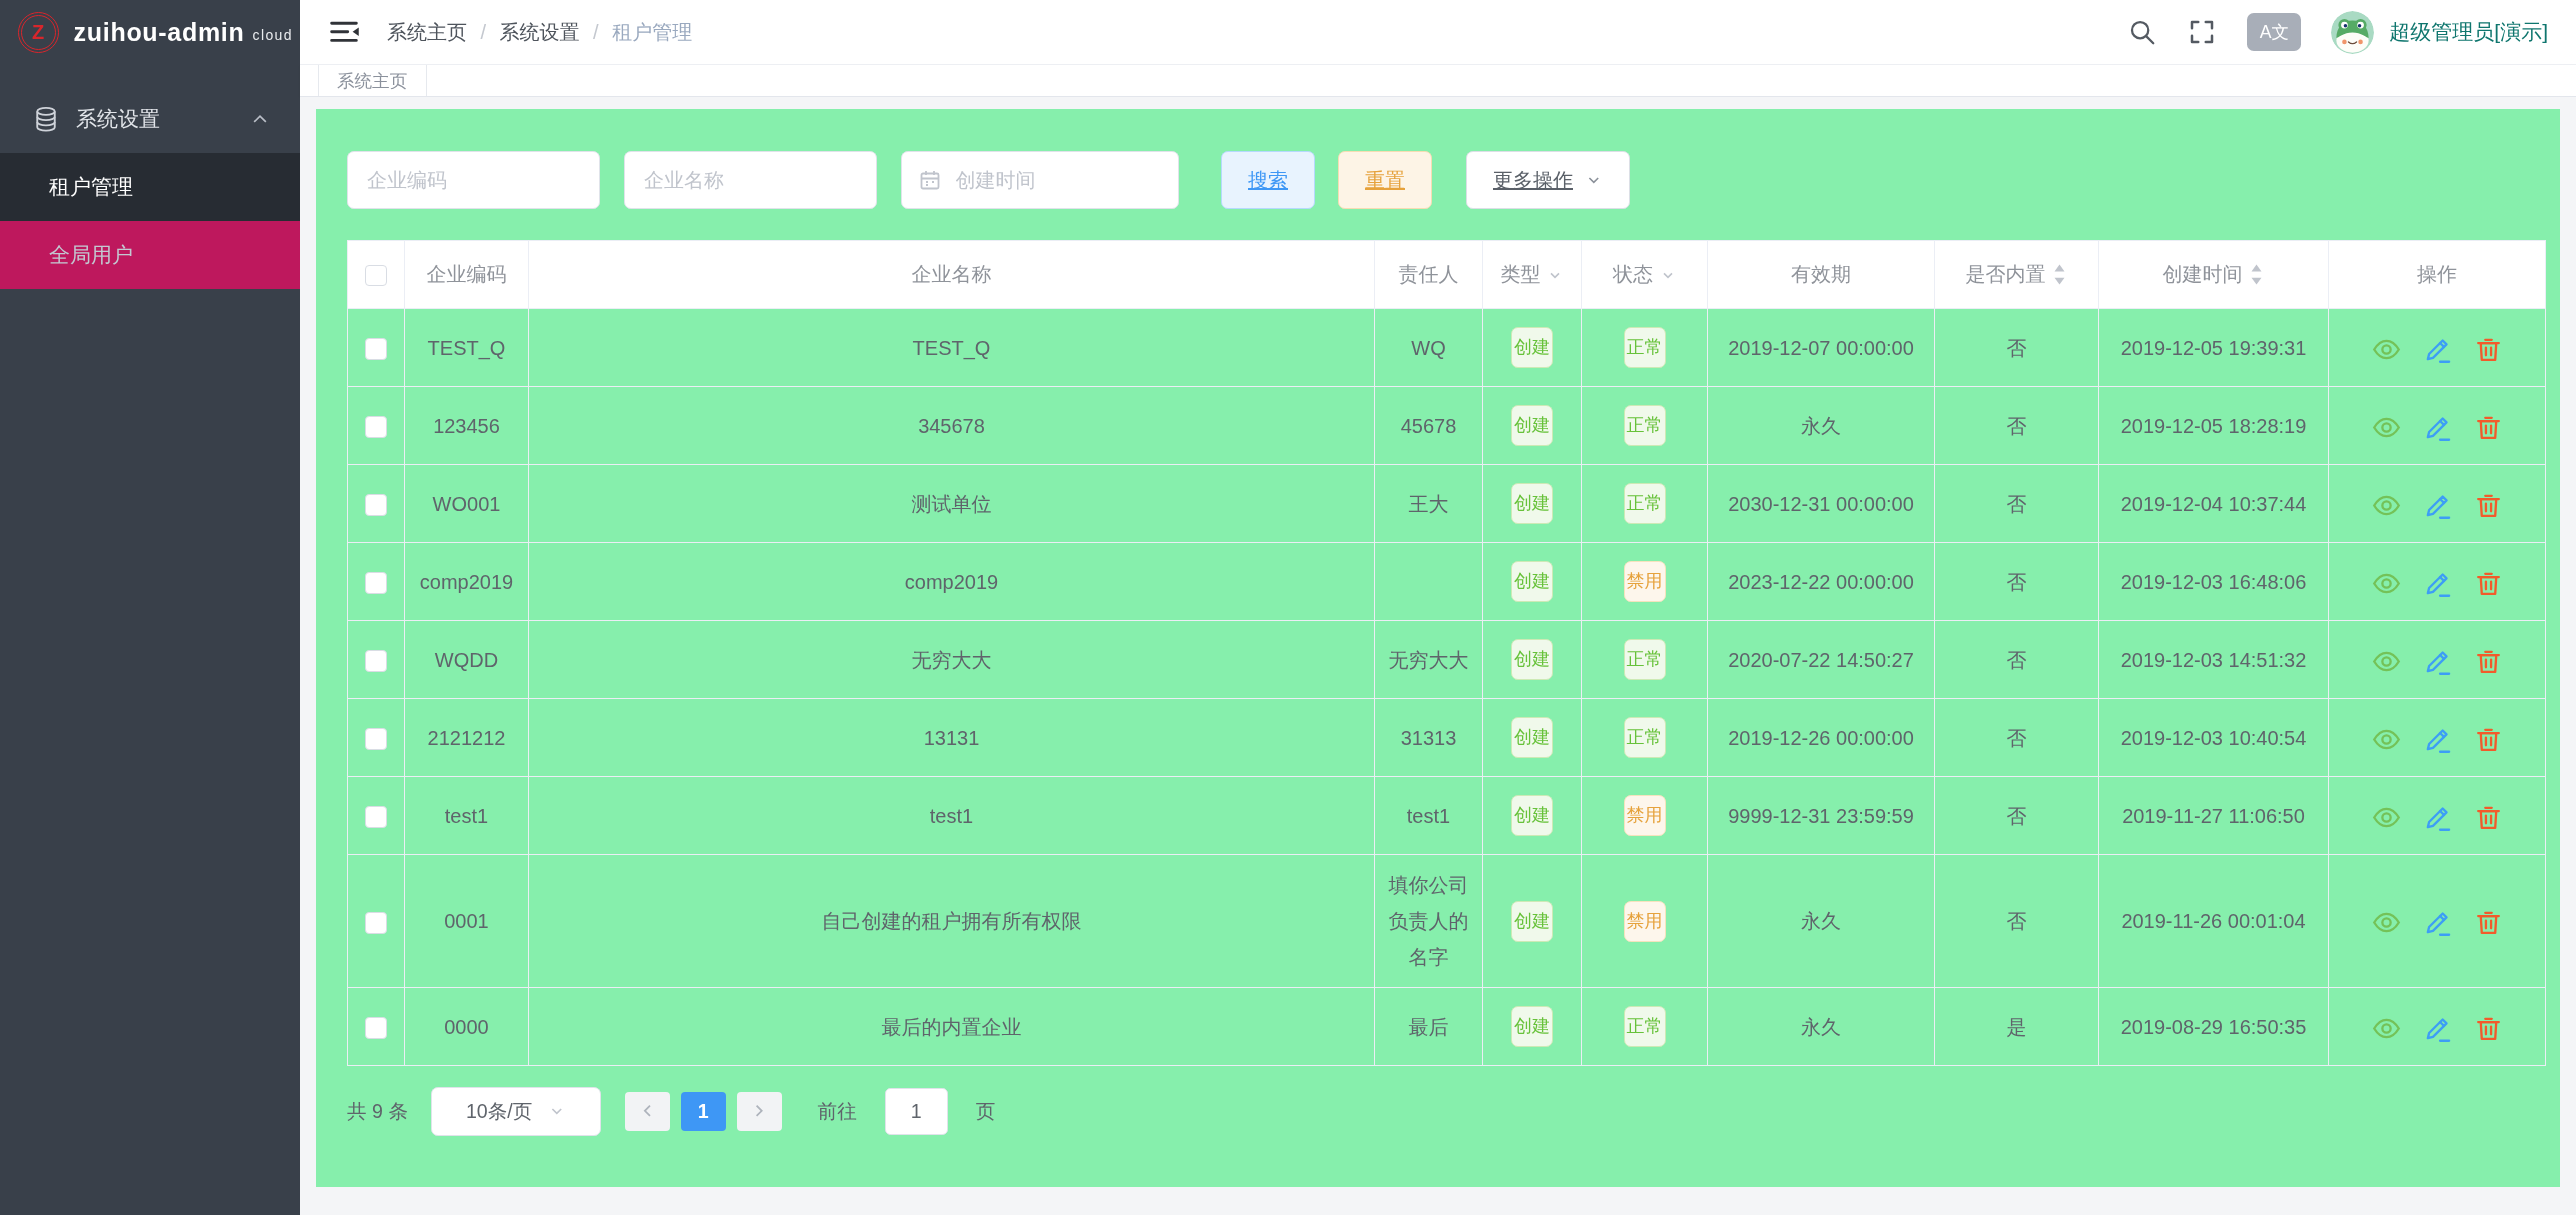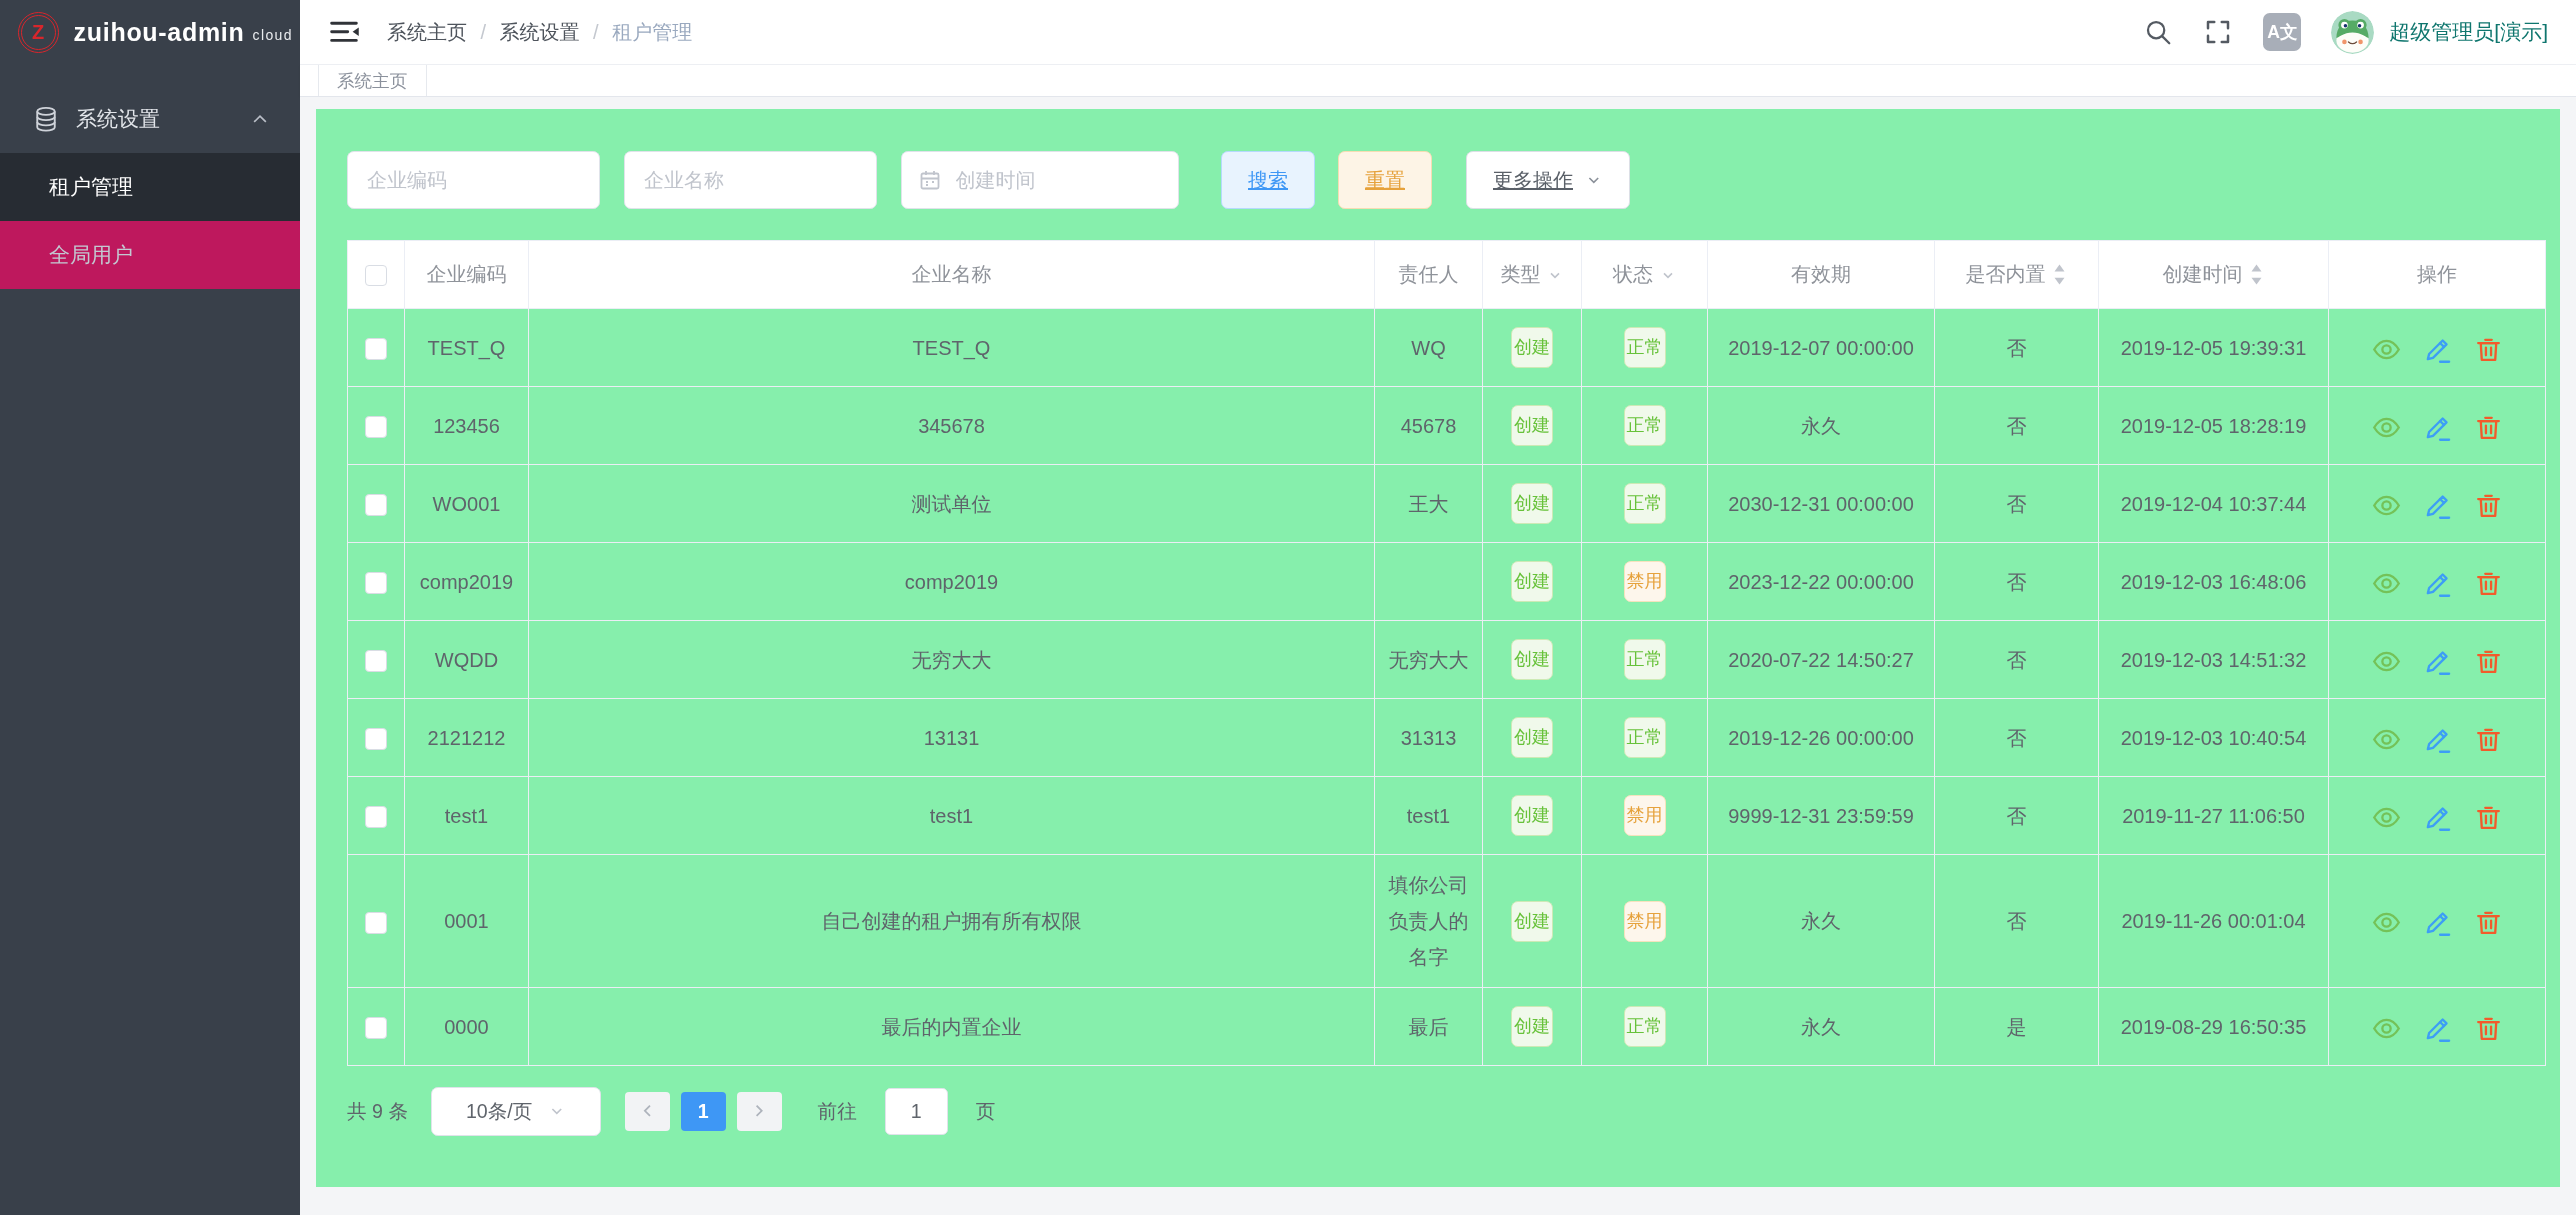--- a/index.html
+++ b/index.html
@@ -28,22 +28,22 @@
 
   .topbar { height:65px; background:#fff; display:flex; align-items:center; padding:0 28px; border-bottom:0.7px solid #eef0f4; }
   .hamburger { width:32px; height:30px; margin-right:27px; color:#303338; cursor:pointer; }
   .breadcrumb { display:flex; align-items:center; gap:13.5px; font-size:20px; color:#4e545c; }
   .crumb { cursor:pointer; }
   .crumb-sep { color:#c4c8cf; }
   .crumb.current { color:#9aa9bf; cursor:default; }
   .topbar-right { margin-left:auto; display:flex; align-items:center; }
   .icon-btn { color:#545a62; cursor:pointer; margin-left:30px; }
   .icon-btn svg { width:30px; height:30px; }
-  .translate-btn { width:38px; height:38px; background:#a8aeb8; border-radius:6.8px; color:#fff; display:grid; place-items:center;
-    font-size:17.6px; font-weight:bold; margin-left:30px; cursor:pointer; }
+  .translate-btn { width:54px; height:38px; background:#a8aeb8; border-radius:6.8px; color:#fff; display:grid; place-items:center;
+    font-size:17.6px; font-weight:normal; margin-left:30px; cursor:pointer; }
   .avatar { width:43px; height:43px; border-radius:50%; overflow:hidden; margin-left:30px; cursor:pointer; }
   .username { font-size:21px; color:#0f766e; margin-left:15px; cursor:pointer; }
 
   .tabstrip { height:32px; background:#fff; border-bottom:0.7px solid #e3e6ec; box-shadow:0 0.7px 2.7px rgba(0,0,0,.05); display:flex; }
   .tab { margin-left:17.6px; width:109px; display:flex; align-items:center; justify-content:center; font-size:17.6px; color:#8b919c;
     border-left:0.7px solid #e6e9ee; border-right:0.7px solid #e6e9ee; cursor:pointer; }
 
   .content { flex:1; padding:12px 16px 0; background:#f4f5f7; }
   .card { background:#86efac; height:1078px; padding:42px 31px 0; }
 

